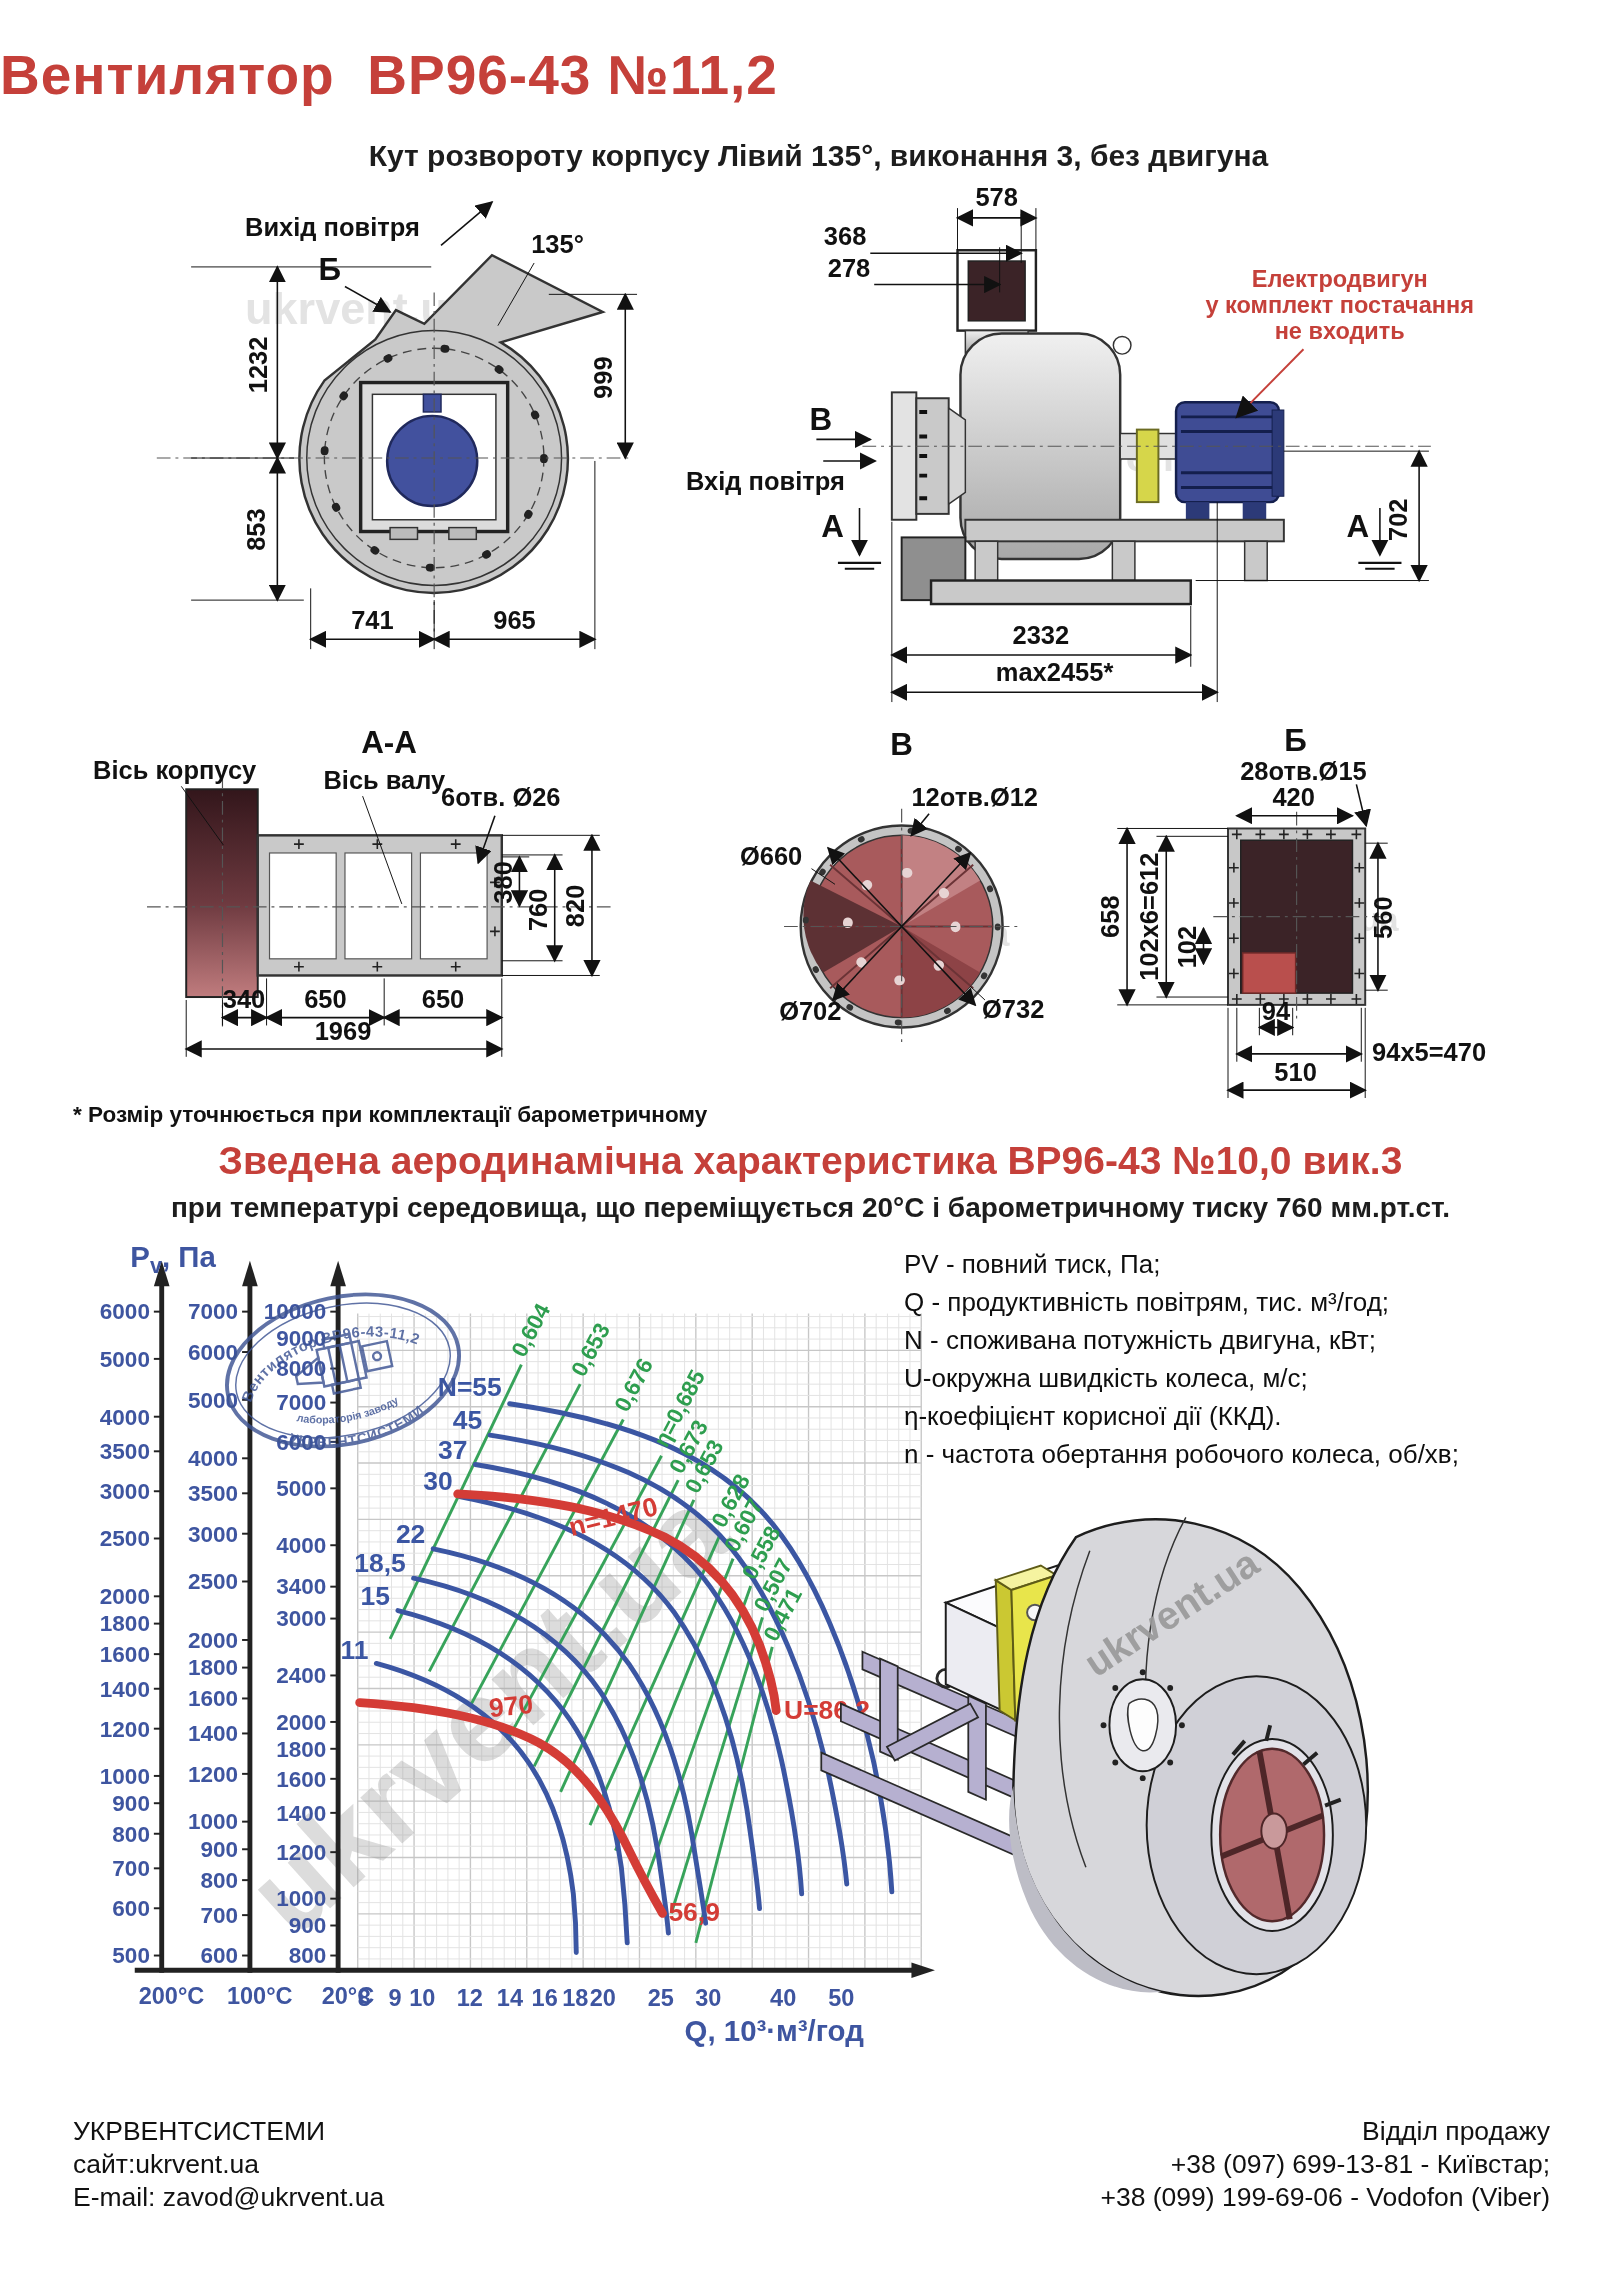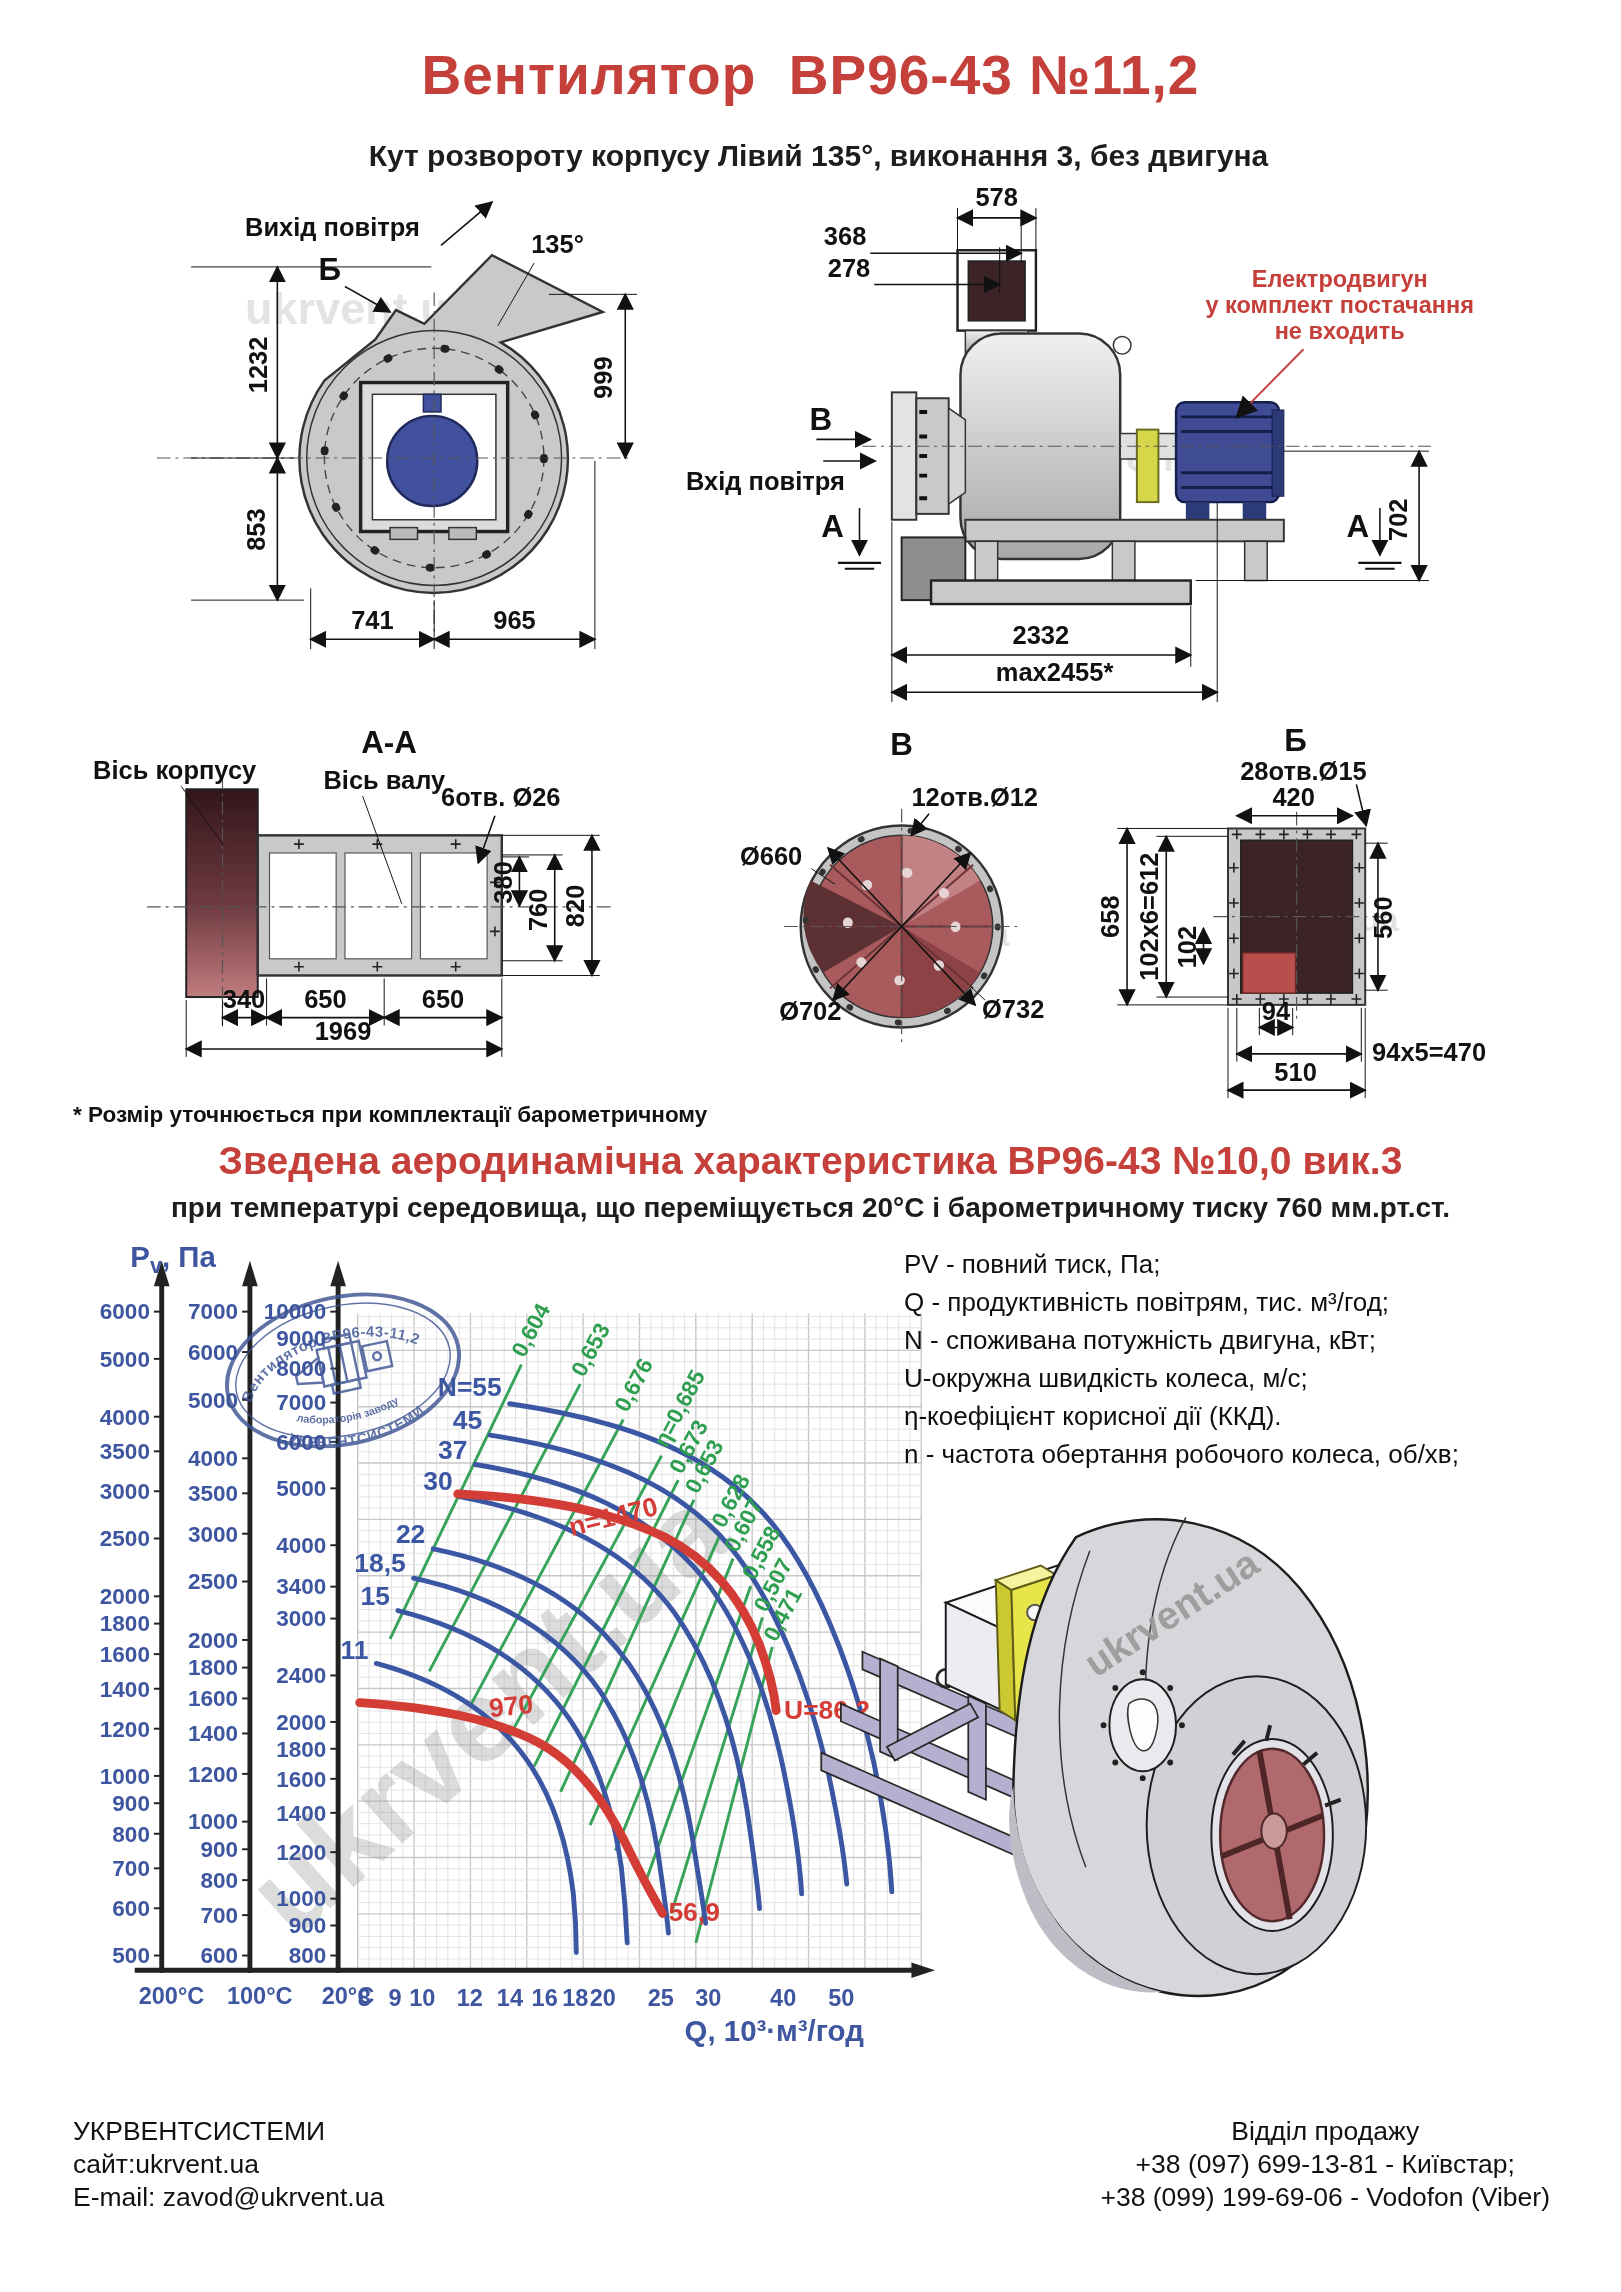--- a/index.html
+++ b/index.html
@@ -1,27 +1,27 @@
 <!DOCTYPE html>
 <html><head>
 <meta charset="utf-8">
 <style>
   html,body{margin:0;padding:0;background:#888;}
   .page{position:relative;width:1621px;height:2293px;background:#ffffff;
         font-family:"Liberation Sans",sans-serif;overflow:hidden;margin:0 auto;}
   .abs{position:absolute;}
-  .title{top:43px;left:0;right:0;text-align:center;font-size:55px;font-weight:bold;
+  .title{top:43px;left:0;right:0;text-align:left;font-size:55px;font-weight:bold;
          color:#c5403a;letter-spacing:1px;white-space:pre;}
   .subtitle{top:139px;left:0;right:0;text-align:center;font-size:30px;font-weight:bold;color:#1d1d1d;margin-left:16px;}
   .footnote{top:1102px;left:73px;font-size:22.5px;font-weight:bold;color:#111;}
   .chart-title{top:1139px;left:0;right:0;text-align:center;font-size:39px;font-weight:bold;color:#c5403a;}
   .chart-subtitle{top:1192px;left:0;right:0;text-align:center;font-size:28px;font-weight:bold;color:#1d1d1d;}
   .legend{top:1245px;left:904px;width:667px;font-size:26px;line-height:38px;color:#0f0f0f;}
   .footer-left{top:2115px;left:73px;font-size:26.5px;line-height:33px;color:#111;}
-  .footer-right{top:2115px;right:71px;text-align:center;font-size:26.5px;line-height:33px;color:#111;}
+  .footer-right{top:2115px;right:71px;text-align:right;font-size:26.5px;line-height:33px;color:#111;}
   svg{position:absolute;top:0;left:0;}
   svg text{font-family:"Liberation Sans",sans-serif;}
   .gmin{stroke:#e2e2e2;stroke-width:1;}
   .gmaj{stroke:#c7c7c7;stroke-width:1.4;}
   .axline{stroke:#222;stroke-width:5;stroke-linecap:square;}
   .ptick{stroke:#222;stroke-width:2;}
   .tickx{font-size:24px;font-weight:bold;fill:#3e55a0;text-anchor:middle;}
   .ticky{font-size:23px;font-weight:bold;fill:#3e55a0;text-anchor:end;}
   .axlab{font-size:30px;font-weight:bold;fill:#3e55a0;}
   .ncurve{fill:none;stroke:#3b56a3;stroke-width:5;stroke-linecap:round;}

